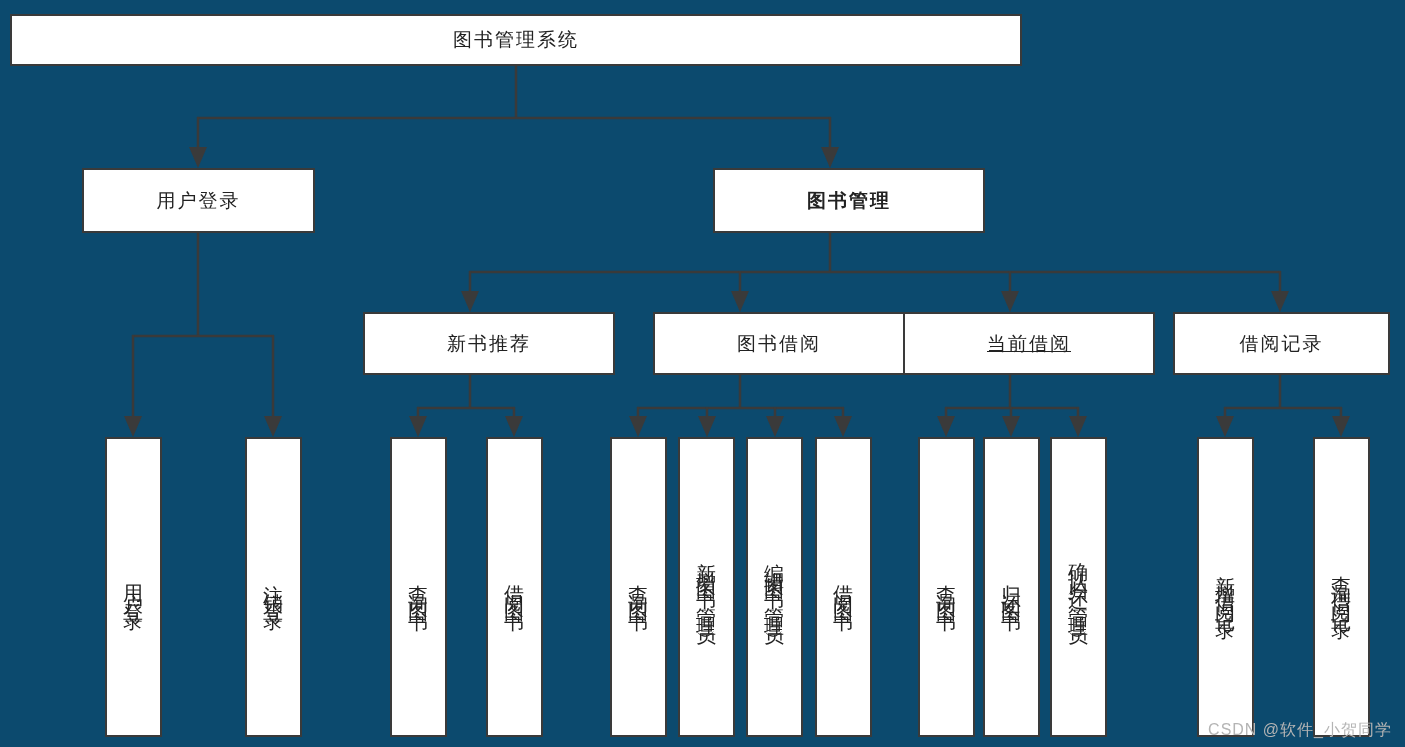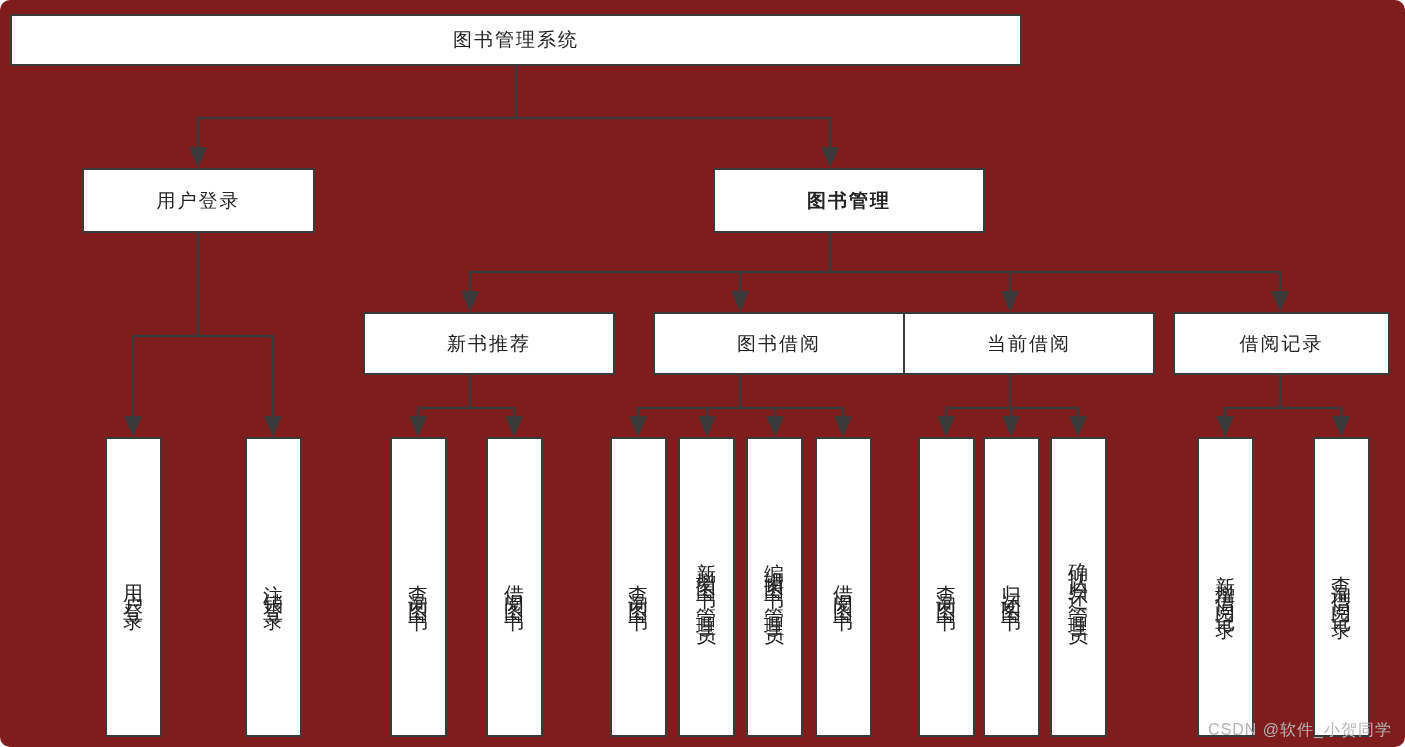--- a/index.html
+++ b/index.html
@@ -5,23 +5,22 @@
   html, body {
     margin: 0;
     padding: 0;
     background: #ffffff;
     font-family: "Liberation Sans", sans-serif;
   }
   #canvas {
     position: relative;
     width: 1405px;
     height: 747px;
-    background: #7f1d1d;
+    background: #0c4a6e;
     overflow: hidden;
-    border-radius: 10px;
   }
   #connectors {
     position: absolute;
     left: 0;
     top: 0;
     z-index: 1;
   }
   .node {
     position: absolute;
     box-sizing: border-box;
@@ -38,21 +37,21 @@
     letter-spacing: 2px;
     white-space: nowrap;
     color: #222222;
   }
   .root-box   { left: 10px;  top: 14px;  width: 1012px; height: 52px; }
   .l2a        { left: 82px;  top: 168px; width: 233px;  height: 65px; }
   .l2b        { left: 713px; top: 168px; width: 272px;  height: 65px; font-weight: bold; }
   .l3         { top: 312px; height: 63px; width: 252px; }
   .l3-a { left: 363px; }
   .l3-b { left: 653px; text-align: right; }
-  .l3-c { left: 903px; }
+  .l3-c { left: 903px; text-decoration: underline; }
   .l3-d { left: 1173px; width: 217px; }
   .leaf {
     top: 437px;
     height: 300px;
     width: 57px;
   }
   .vlabel {
     writing-mode: vertical-rl;
     text-orientation: mixed;
     font-size: 20px;

